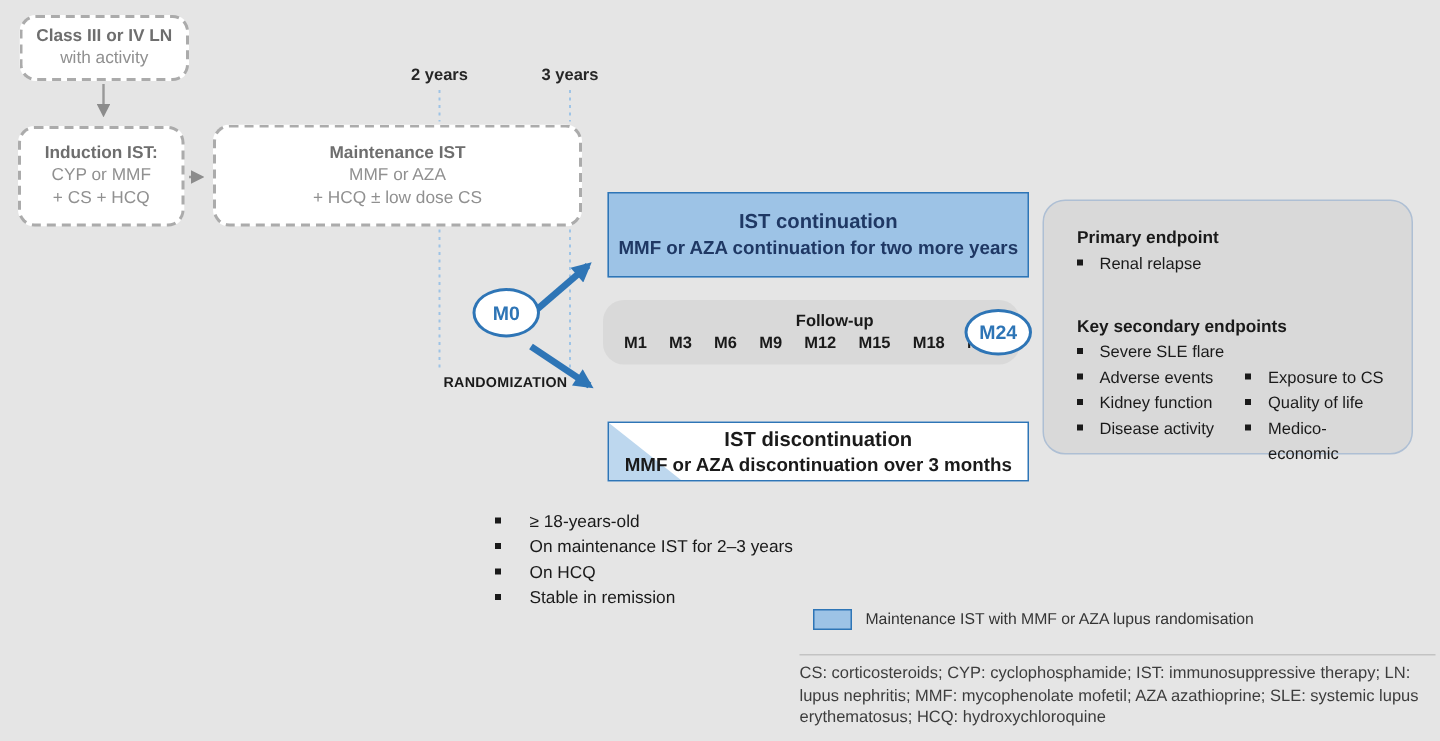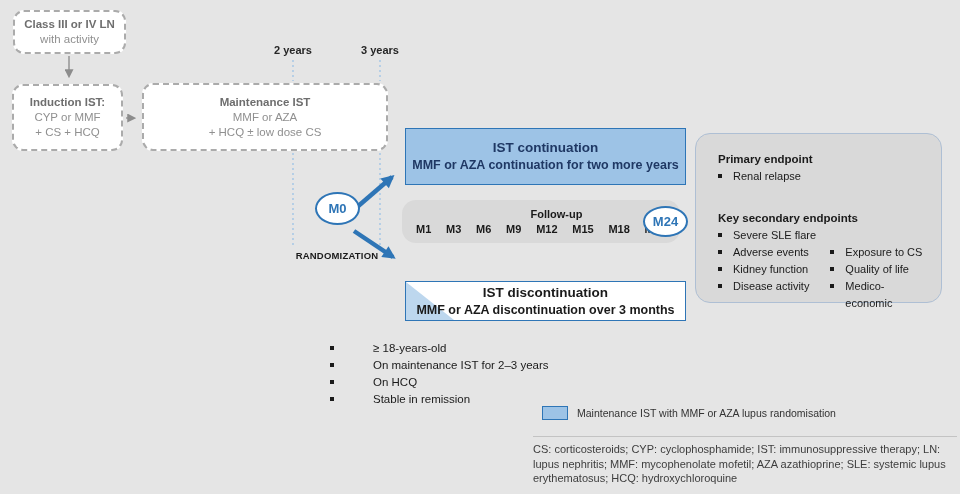--- a/index.html
+++ b/index.html
@@ -69,21 +69,21 @@
         position:relative; top:-2px; flex:none; }
   .ep-gap { height:25px; }
   .ep-cols { display:flex; }
   .ep-col1 { width:113px; }
 
   
   .eligibility { position:absolute; left:330px; top:340px; width:310px; }
   .elig-h { font-size:11.5px; font-weight:bold; color:#1a1a1a; line-height:17px; }
   .elig-row { display:flex; align-items:baseline; line-height:17px; }
   .elig-row .sq { margin-right:19px; }
-  .elig-row .txt { font-size:11.5px; color:#1a1a1a;margin-left:20px; }
+  .elig-row .txt { font-size:11.5px; color:#1a1a1a; }
 
   
   .legend { position:absolute; left:542px; top:406px; display:flex; align-items:center; }
   .legend-swatch { width:26px; height:14px; background:#9dc3e6; border:1px solid #2e75b6; flex:none; }
   .legend-label { margin-left:9px; font-size:10.5px; color:#333333; }
   .divider { position:absolute; left:533px; top:436px; width:424px; height:1px; background:#c3c3c3; }
   .abbrev { position:absolute; left:533px; top:442px; width:427px; font-size:11px;
             color:#3d3d3d; line-height:14.5px; }
 </style>
 </head>

